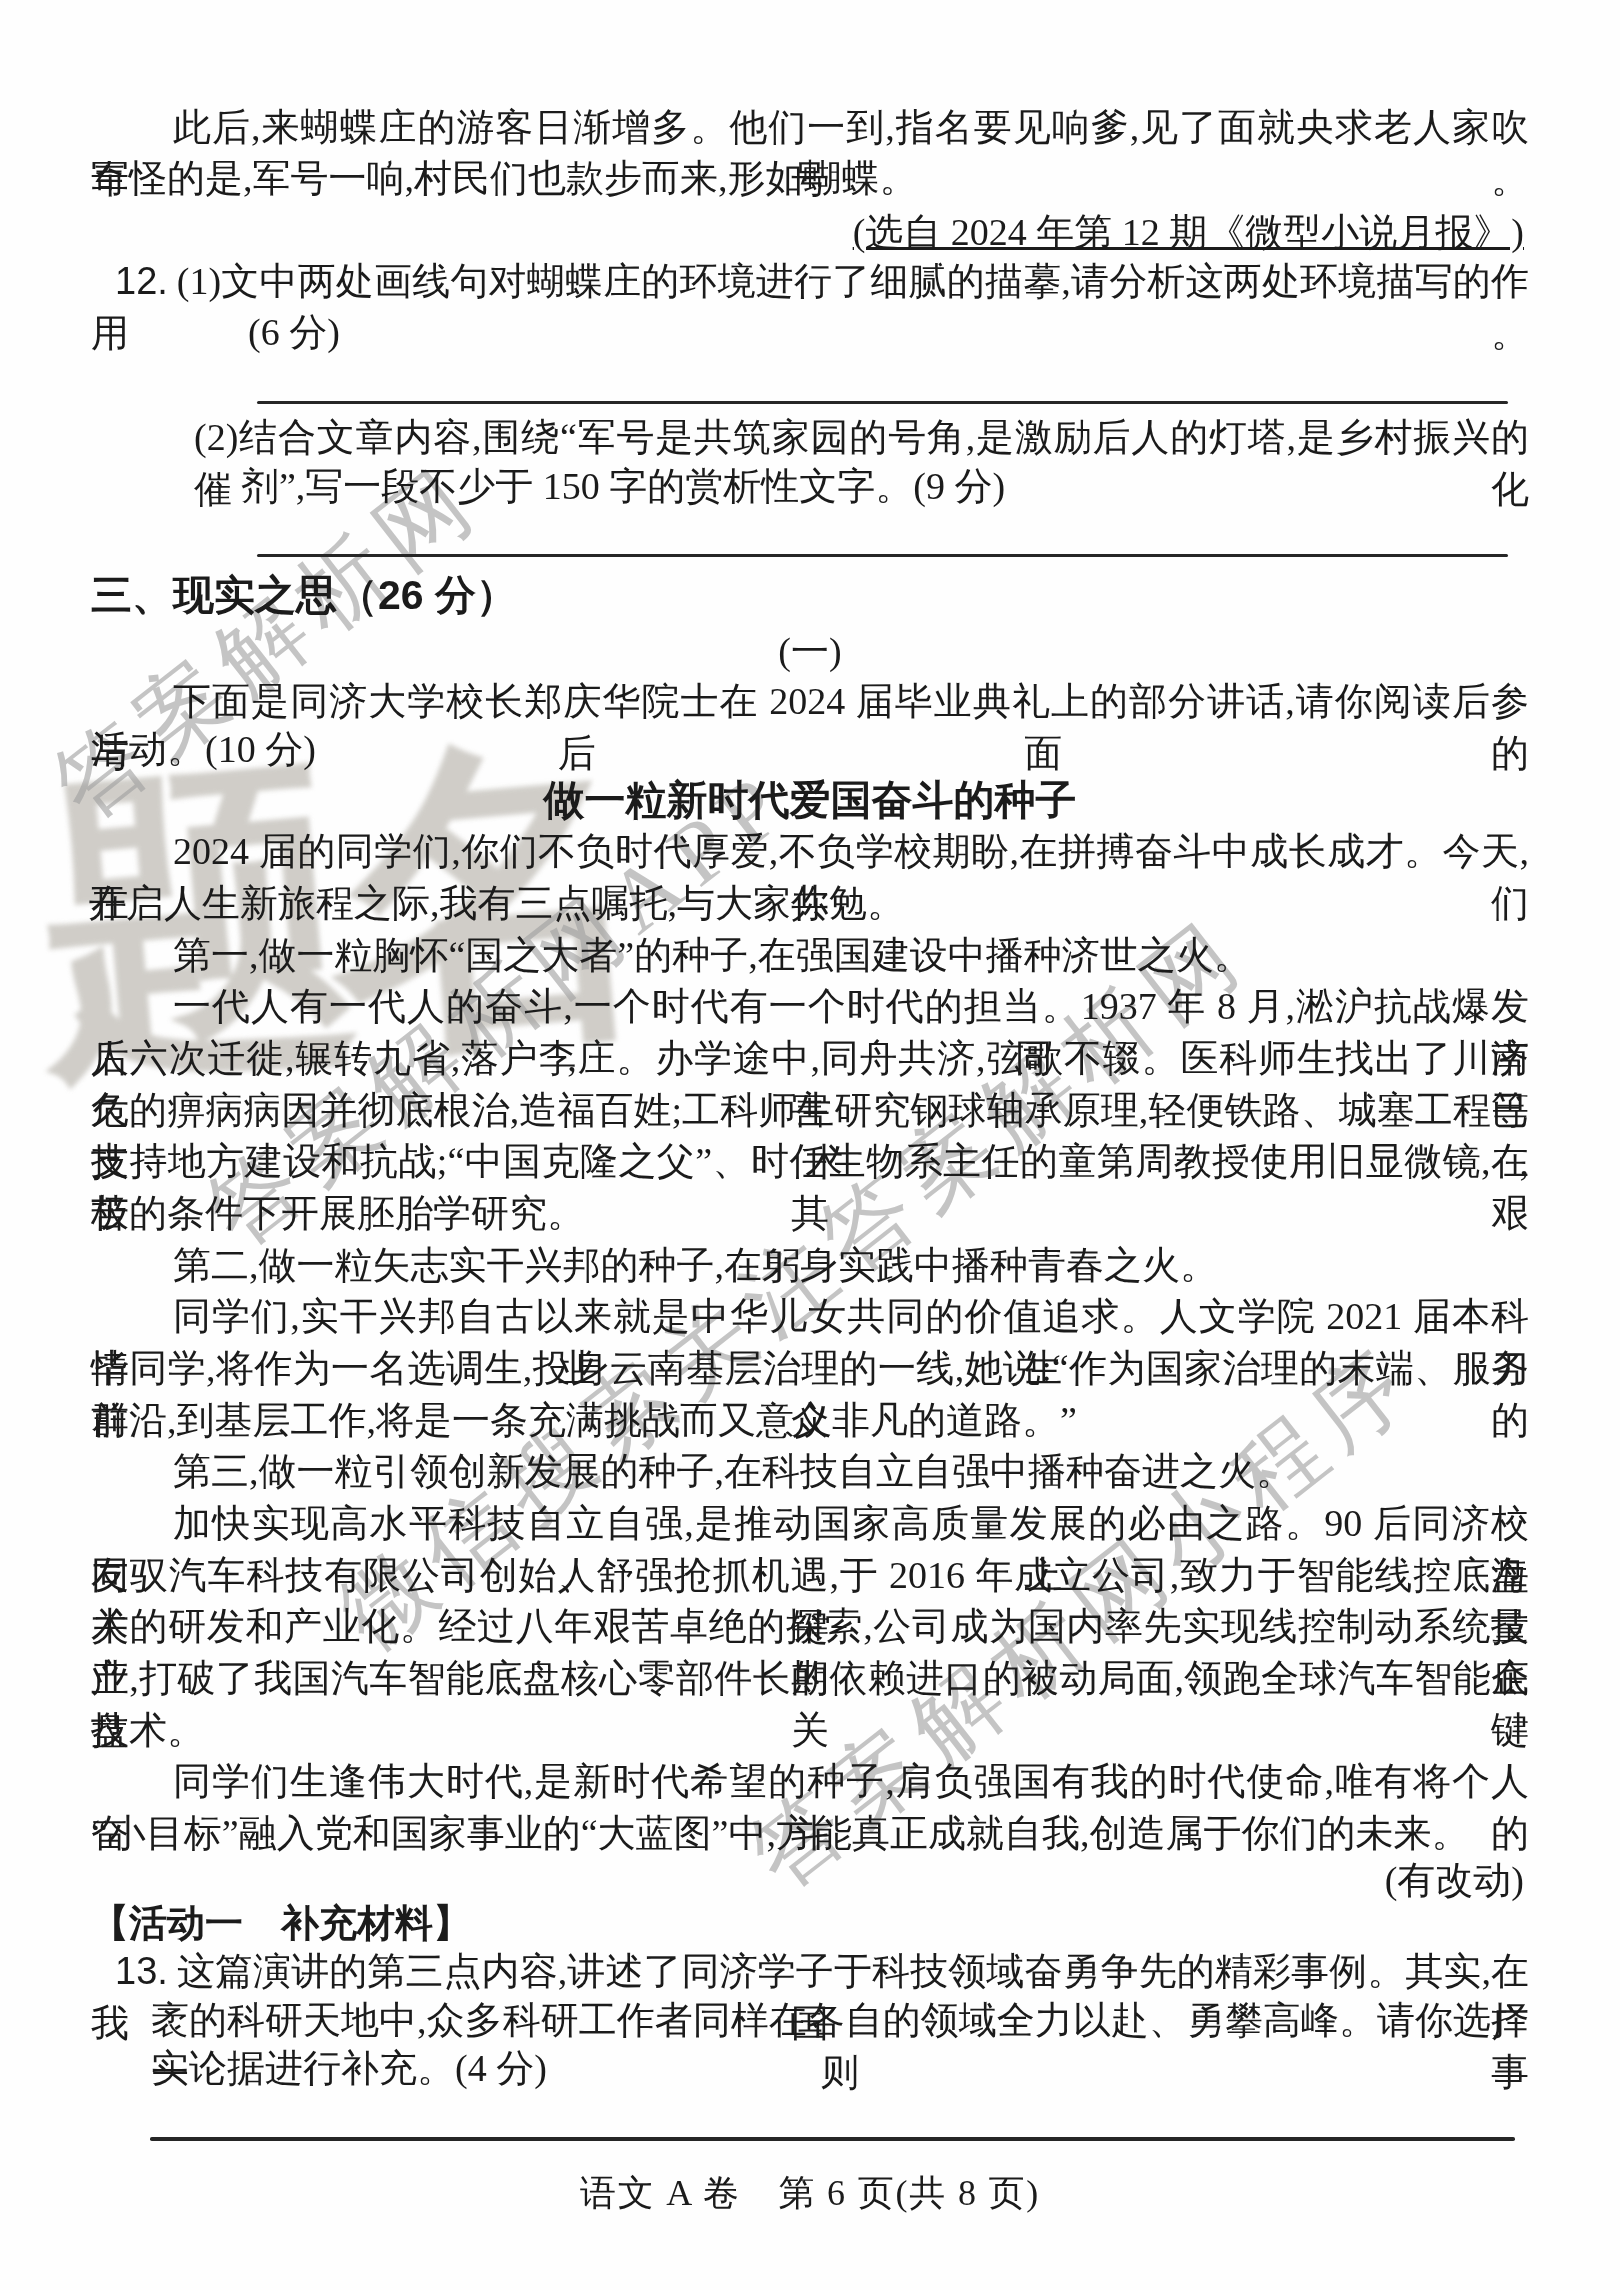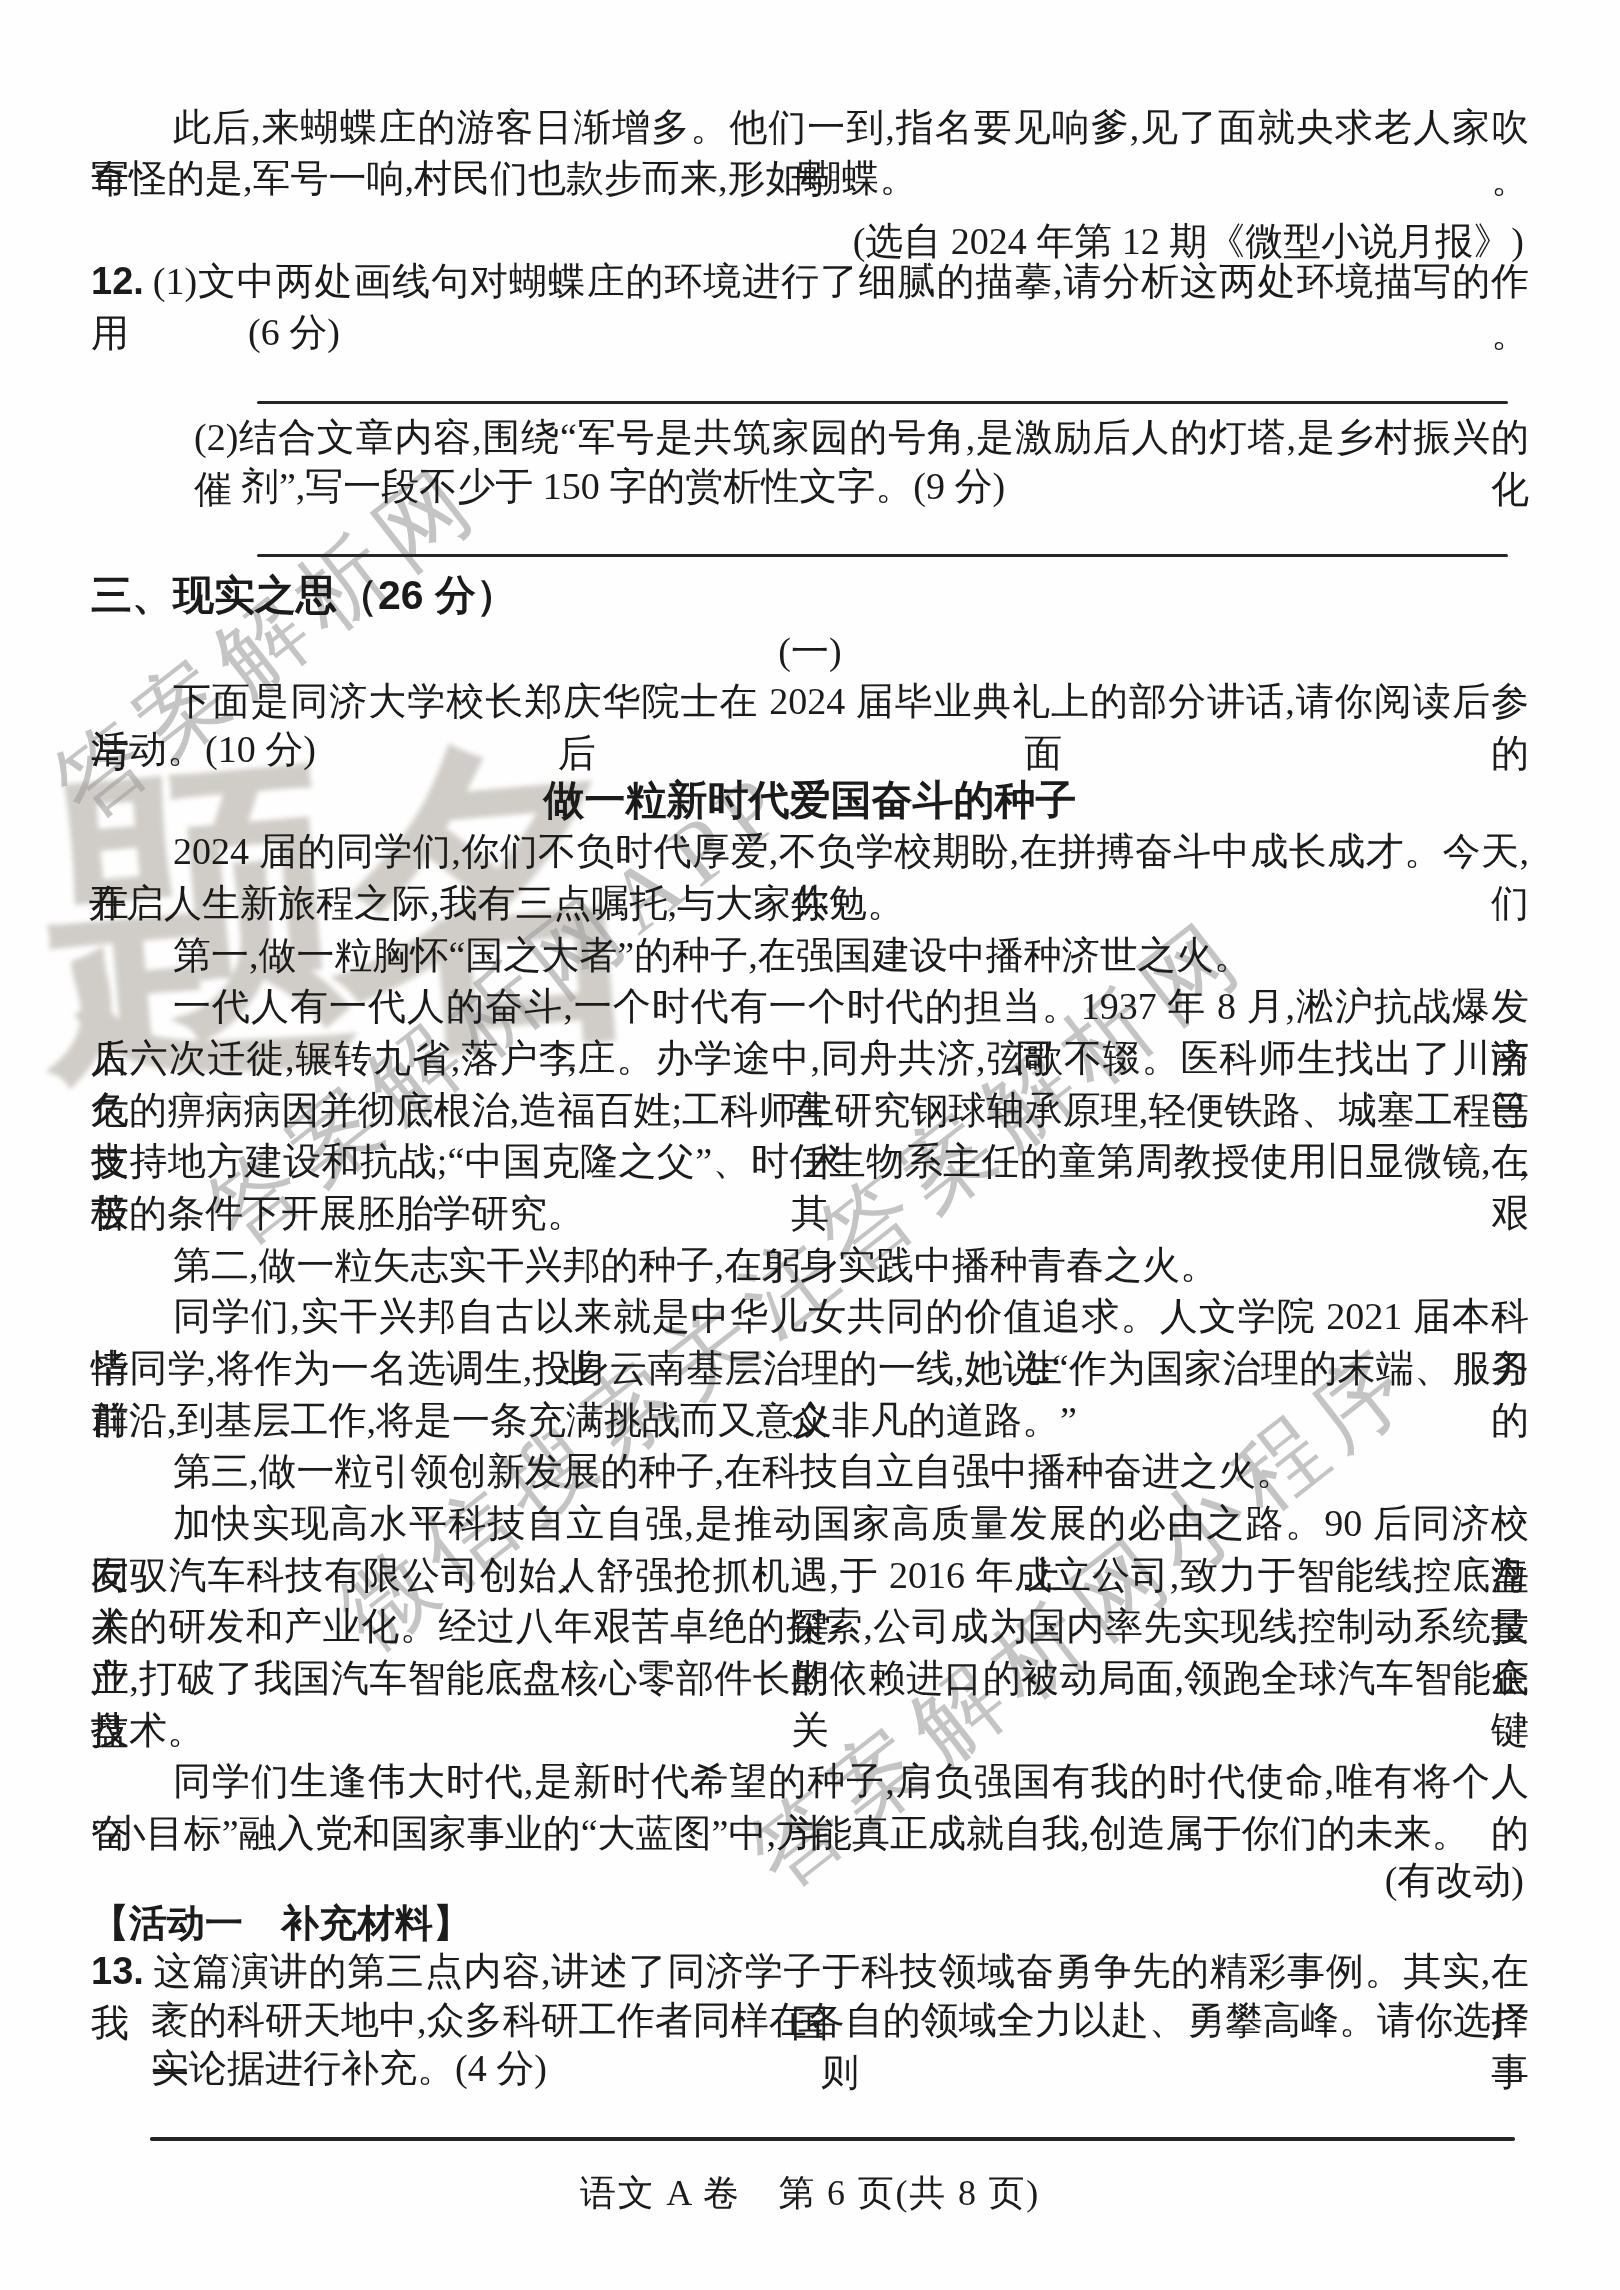--- a/index.html
+++ b/index.html
@@ -17,21 +17,21 @@
     position:absolute;
     height:52px;line-height:52px;
     font-size:38px;
     white-space:nowrap;
     z-index:3;
   }
   .line.fill{white-space:normal;text-align:justify;text-align-last:justify;}
   .line.center{left:0;width:1620px;text-align:center;text-align-last:center;white-space:nowrap;}
   .line.right{text-align:right;}
   .heiti{font-family:"Liberation Sans","DejaVu Sans",sans-serif;font-weight:bold;}
-  .qnum{font-family:"Liberation Sans","DejaVu Sans",sans-serif;font-weight:bold;margin-right:9px;}
+  .qnum{font-family:"Liberation Sans","DejaVu Sans",sans-serif;font-weight:normal;margin-right:9px;margin-left:24px;}
   
   .rule{position:absolute;background:#262626;z-index:2;border-radius:1.8px;}
   
   .wm{
     position:absolute;
     font-family:"Liberation Serif","DejaVu Serif",serif;
     color:#9f9f9f;opacity:.6;
     white-space:nowrap;letter-spacing:12.5px;
     transform:translate(-50%,-50%) rotate(-38deg);
     z-index:1;font-size:89px;
@@ -59,21 +59,21 @@
       <div class="wm" style="left: 1083px; top: 1617px;">答案解析网小程序</div>
     </div>
   <div id="rule-layer">
       <div class="rule" style="left: 257px; top: 401px; width: 1251px; height: 2.7px;"></div>
       <div class="rule" style="left: 257px; top: 554px; width: 1251px; height: 2.7px;"></div>
       <div class="rule" style="left: 150px; top: 2137px; width: 1365px; height: 3.6px;"></div>
     </div>
   <div id="text-layer">
       <div class="line fill" style="top: 101px; left: 91px; width: 1438px; text-indent: 82px;">此后,来蝴蝶庄的游客日渐增多。他们一到,指名要见响爹,见了面就央求老人家吹军号。</div>
       <div class="line" style="top: 152px; left: 91px;">奇怪的是,军号一响,村民们也款步而来,形如蝴蝶。</div>
-      <div class="line right" style="top: 215px; right: 96px;">(选自 2024 年第 12 期《微型小说月报》)</div>
+      <div class="line right" style="top: 206px; right: 96px; text-decoration: underline;">(选自 2024 年第 12 期《微型小说月报》)</div>
       <div class="line fill" style="top: 255px; left: 91px; width: 1438px;"><span class="qnum">12.</span>(1)文中两处画线句对蝴蝶庄的环境进行了细腻的描摹,请分析这两处环境描写的作用。</div>
       <div class="line" style="top: 306px; left: 248px;">(6 分)</div>
       <div class="line fill" style="top: 411px; left: 194px; width: 1335px;">(2)结合文章内容,围绕“军号是共筑家园的号角,是激励后人的灯塔,是乡村振兴的催化</div>
       <div class="line" style="top: 460px; left: 241px;">剂”,写一段不少于 150 字的赏析性文字。(9 分)</div>
       <div class="line heiti" style="top: 569px; font-size: 41px; left: 91px;">三、现实之思（26 分）</div>
       <div class="line center" style="top: 625px;">(一)</div>
       <div class="line fill" style="top: 675px; left: 91px; width: 1438px; text-indent: 82px;">下面是同济大学校长郑庆华院士在 2024 届毕业典礼上的部分讲话,请你阅读后参与后面的</div>
       <div class="line" style="top: 723px; left: 91px;">活动。(10 分)</div>
       <div class="line heiti center" style="top: 774px; font-size: 41px;">做一粒新时代爱国奋斗的种子</div>
       <div class="line fill" style="top: 825px; left: 91px; width: 1438px; text-indent: 82px;">2024 届的同学们,你们不负时代厚爱,不负学校期盼,在拼搏奋斗中成长成才。今天,在你们</div>

